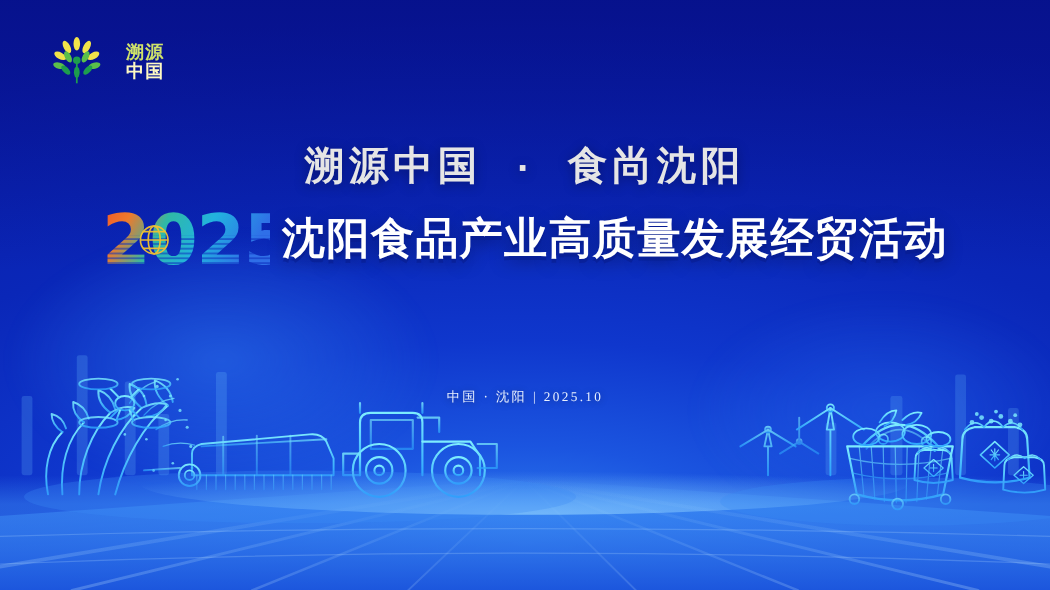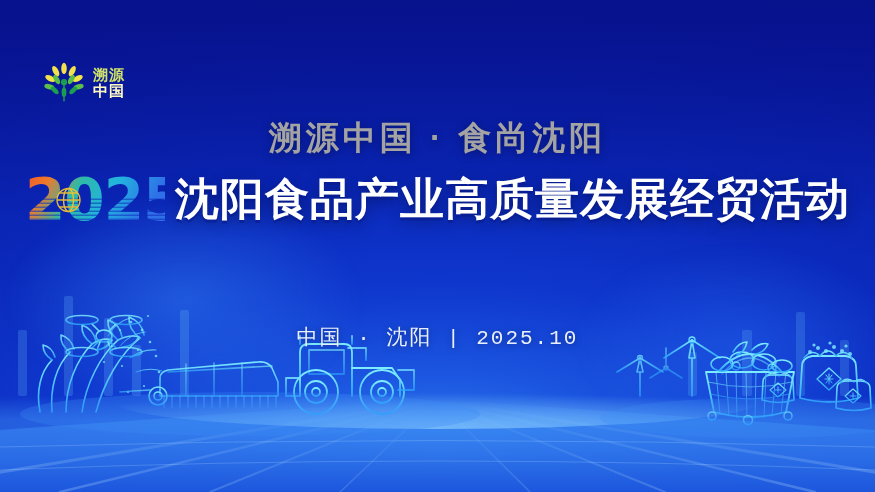--- a/index.html
+++ b/index.html
@@ -17,50 +17,50 @@
   .bg-glowL{position:absolute;left:-8%;top:30%;width:58%;height:62%;
     background:radial-gradient(50% 50% at 50% 50%, rgba(60,150,255,.38) 0%, rgba(30,90,230,0) 70%);
     filter:blur(6px);}
   .bg-glowR{position:absolute;right:-10%;top:42%;width:52%;height:55%;
     background:radial-gradient(50% 50% at 50% 50%, rgba(50,130,255,.30) 0%, rgba(30,90,230,0) 70%);
     filter:blur(6px);}
   .bg-top-vig{position:absolute;left:0;top:0;width:100%;height:46%;
     background:linear-gradient(180deg,rgba(4,10,120,.55) 0%,rgba(4,10,120,0) 100%);}
   .svg-layer{position:absolute;inset:0;width:875px;height:492px;}
   
-  .logo-left{position:absolute;left:42px;top:30px;display:flex;align-items:center;gap:7px;margin-top:32px;}
+  .logo-left{position:absolute;left:42px;top:30px;display:flex;align-items:center;gap:19px;}
   .logo-left .mark{width:44px;height:44px;}
   .logo-left .wordmark{display:flex;flex-direction:column;line-height:1.05;}
   .logo-left .wordmark span{
     font-family:"DejaVu Sans",sans-serif;font-size:15px;font-weight:700;
     color:#cfe36a;letter-spacing:1px;}
   .logo-left .wordmark span.l2{color:#fef9c3;}
   .logo-right{position:absolute;right:36px;top:26px;width:90px;height:48px;}
   
   .subtitle{
     position:absolute;left:0;right:0;top:116px;text-align:center;
-    font-family:Liberation Sans, sans-serif;
-    font-size:33px;font-weight:700;color:#a3a3a3;letter-spacing:4px;
+    font-family:Liberation Mono, monospace;
+    font-size:33px;font-weight:700;color:#e5e5e5;letter-spacing:4px;
     text-shadow:0 2px 10px rgba(0,0,0,.35);
   }
   .headline-row{
     position:absolute;left:0;right:0;top:168px;
     display:flex;align-items:center;justify-content:center;gap:10px;
   }
   .year{position:relative;width:140px;height:62px;flex:none;}
   .headline{
     font-family:"DejaVu Sans","Liberation Sans",sans-serif;
-    font-size:44px;font-weight:700;color:#ffffff;letter-spacing:1px;
+    font-size:36px;font-weight:700;color:#ffffff;letter-spacing:1px;
     white-space:nowrap;
     text-shadow:0 3px 0 rgba(8,28,140,.55), 0 4px 14px rgba(0,0,0,.35);
   }
   .place-date{
     position:absolute;left:0;right:0;top:323px;text-align:center;
-    font-family:Liberation Mono, monospace;
-    font-size:21px;color:#e8f0ff;letter-spacing:2px;
+    font-family:Liberation Serif, serif;
+    font-size:11px;color:#e8f0ff;letter-spacing:2px;
     text-shadow:0 1px 6px rgba(0,0,0,.35);
   }
 </style>
 </head>
 <body>
 
 <div id="poster">
 
   <div class="bg-base"></div>
   <div class="bg-glowL"></div>

